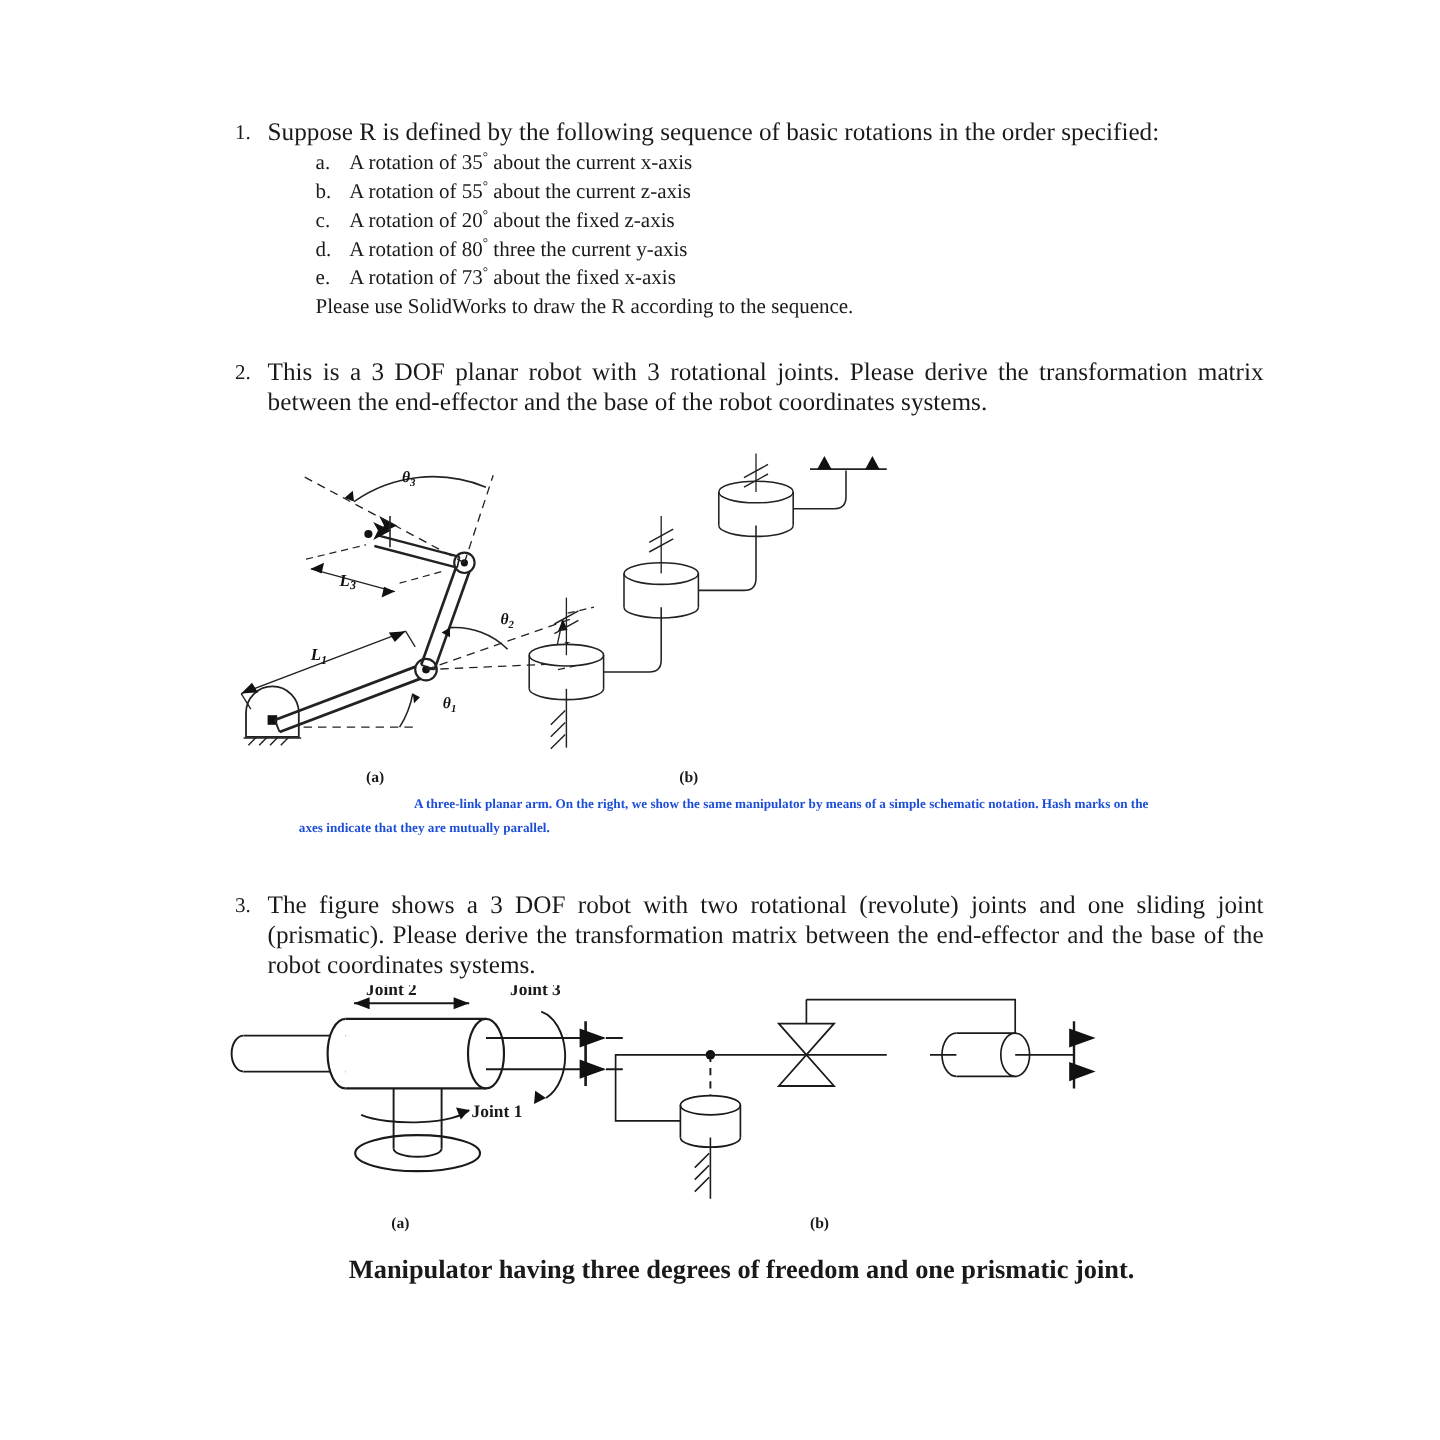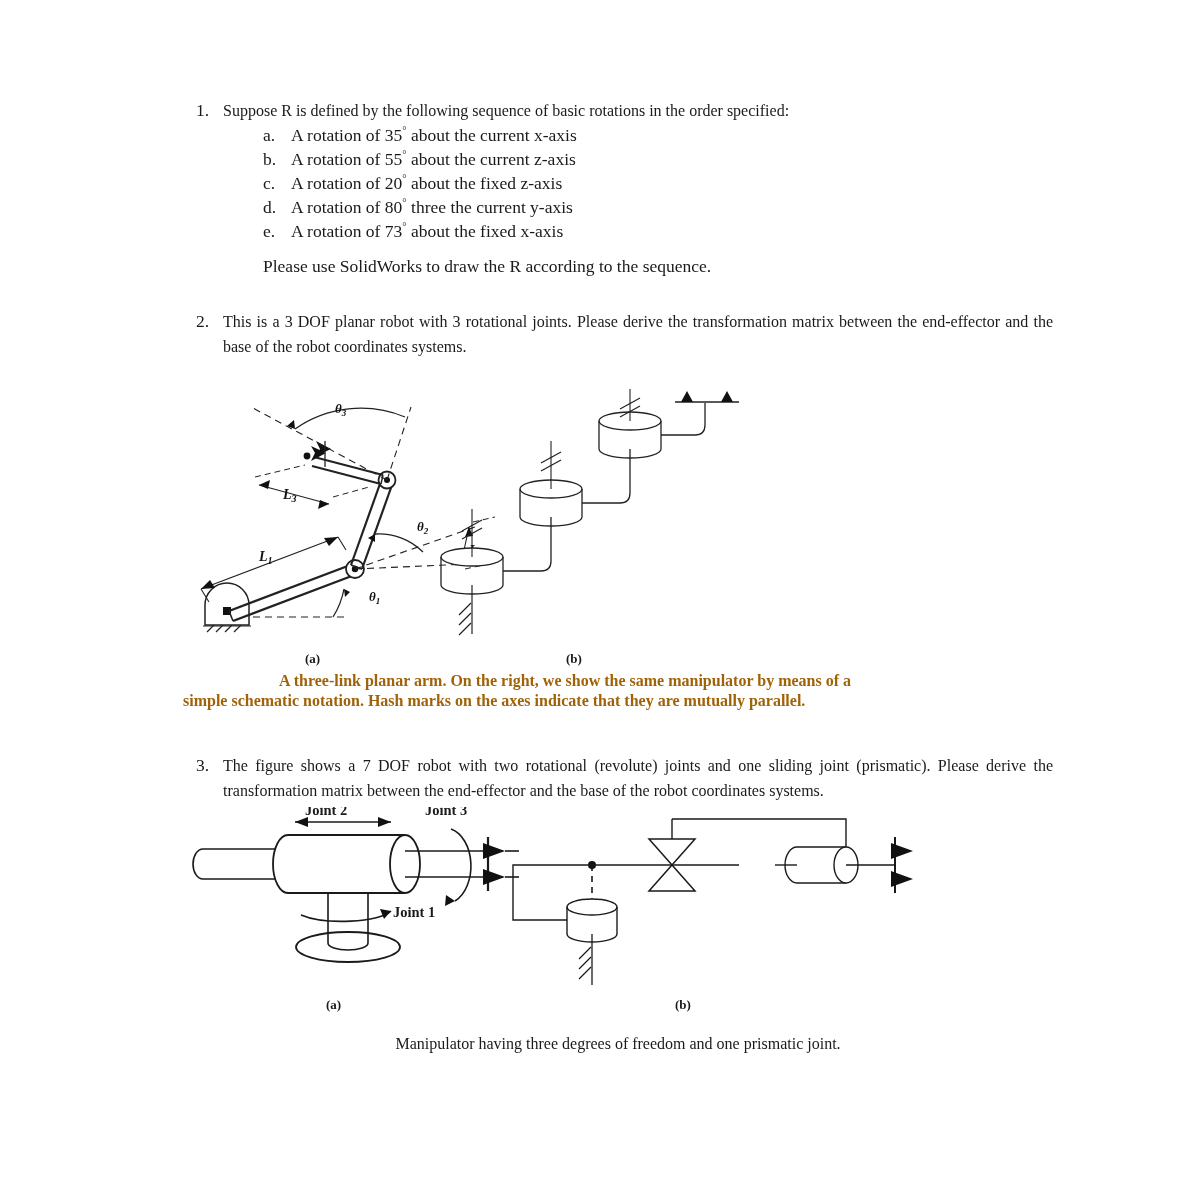--- a/index.html
+++ b/index.html
@@ -36,21 +36,21 @@
   .q-num {
     position: absolute;
     left: 0;
     top: 0;
     width: 26px;
     text-align: right;
     font-size: 17.5px;
     line-height: 25px;
   }
   .q-body {
-    font-size: 16px;
+    font-size: 21px;
     line-height: 25px;
     text-align: justify;
     text-justify: inter-word;
   }
 
   
   .sublist {
     margin: 0;
     padding: 0;
     list-style: none;
@@ -71,21 +71,20 @@
   }
   .deg {
     font-size: 11px;
     vertical-align: super;
     line-height: 0;
   }
   .after-list {
     font-size: 17.5px;
     line-height: 25px;
     padding-left: 40px;
-    margin-top: 11px;
   }
 
   .gap-lg { height: 26px; }
   .gap-md { height: 16px; }
 
   
   .figure {
     position: relative;
     width: 870px;
   }
@@ -95,31 +94,32 @@
     height: 20px;
     font-size: 13px;
     font-weight: bold;
     font-family: "Liberation Serif", serif;
   }
   .sublabel {
     position: absolute;
     top: 0;
   }
   .fig-caption {
-    font-size: 16px;
+    font-size: 11px;
     line-height: 20px;
     font-weight: bold;
-    color: #a16207;
+    color: #1d4ed8;
     width: 712px;
+    margin-left: 66px;
   }
   .fig-caption .indent { display: inline-block; width: 96px; }
   .fig-caption2 {
-    font-size: 16px;
+    font-size: 22px;
     line-height: 22px;
-    font-weight: normal;
+    font-weight: bold;
     text-align: center;
     width: 870px;
   }
 
   svg text { font-family: "Liberation Serif", "DejaVu Serif", serif; }
 </style>
 </head>
 <body>
 
 <div class="page">
@@ -335,21 +335,21 @@
         <span>by means of a simple schematic notation. Hash marks on the axes indicate that they</span>
         <span>are mutually parallel.</span>
       </div>
     </div>
 
     <div class="gap-lg"></div>
     <div class="gap-md"></div>
 
     <div class="q">
       <div class="q-num">3.</div>
-      <div class="q-body">The figure shows a 7 DOF robot with two rotational (revolute) joints and one sliding joint (prismatic). Please derive the transformation matrix between the end-effector and the base of the robot coordinates systems.</div>
+      <div class="q-body">The figure shows a 3 DOF robot with two rotational (revolute) joints and one sliding joint (prismatic). Please derive the transformation matrix between the end-effector and the base of the robot coordinates systems.</div>
     </div>
 
     <div class="figure">
       <svg class="fig-svg" width="870" height="190" viewBox="0 0 870 190">
         <g stroke="#1a1a1a" fill="none" stroke-width="1.6">
 
           <g>
 
             <g>
               <line x1="20" y1="42" x2="105" y2="42"></line>

